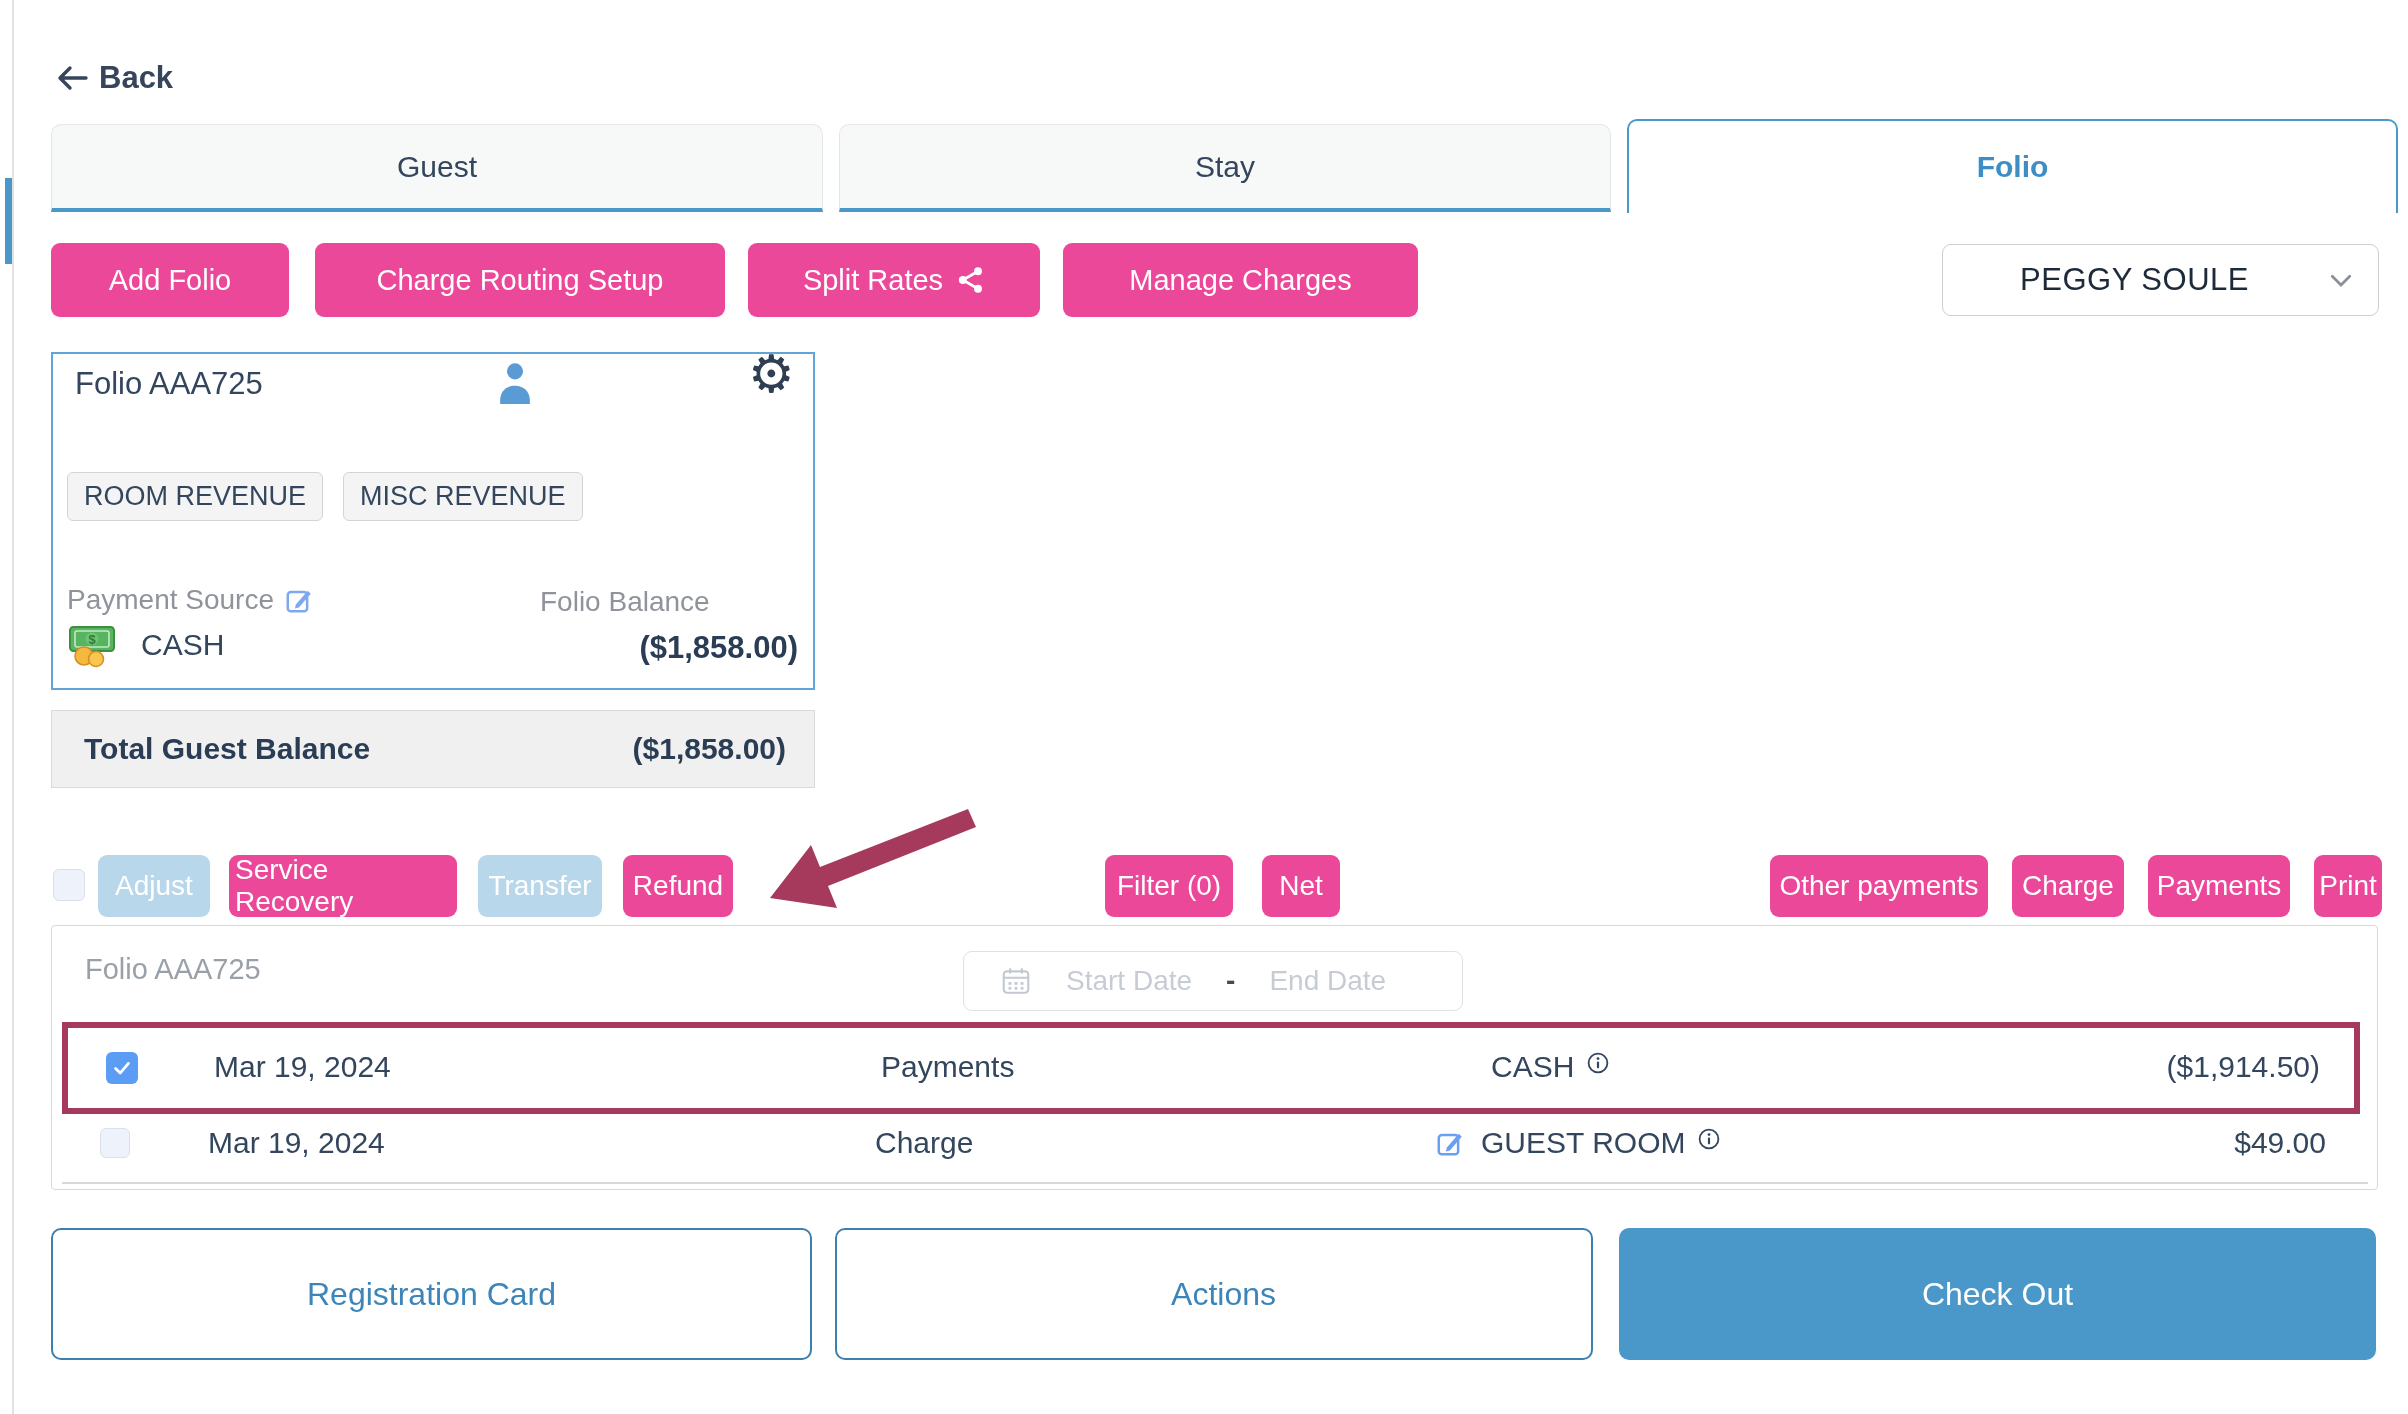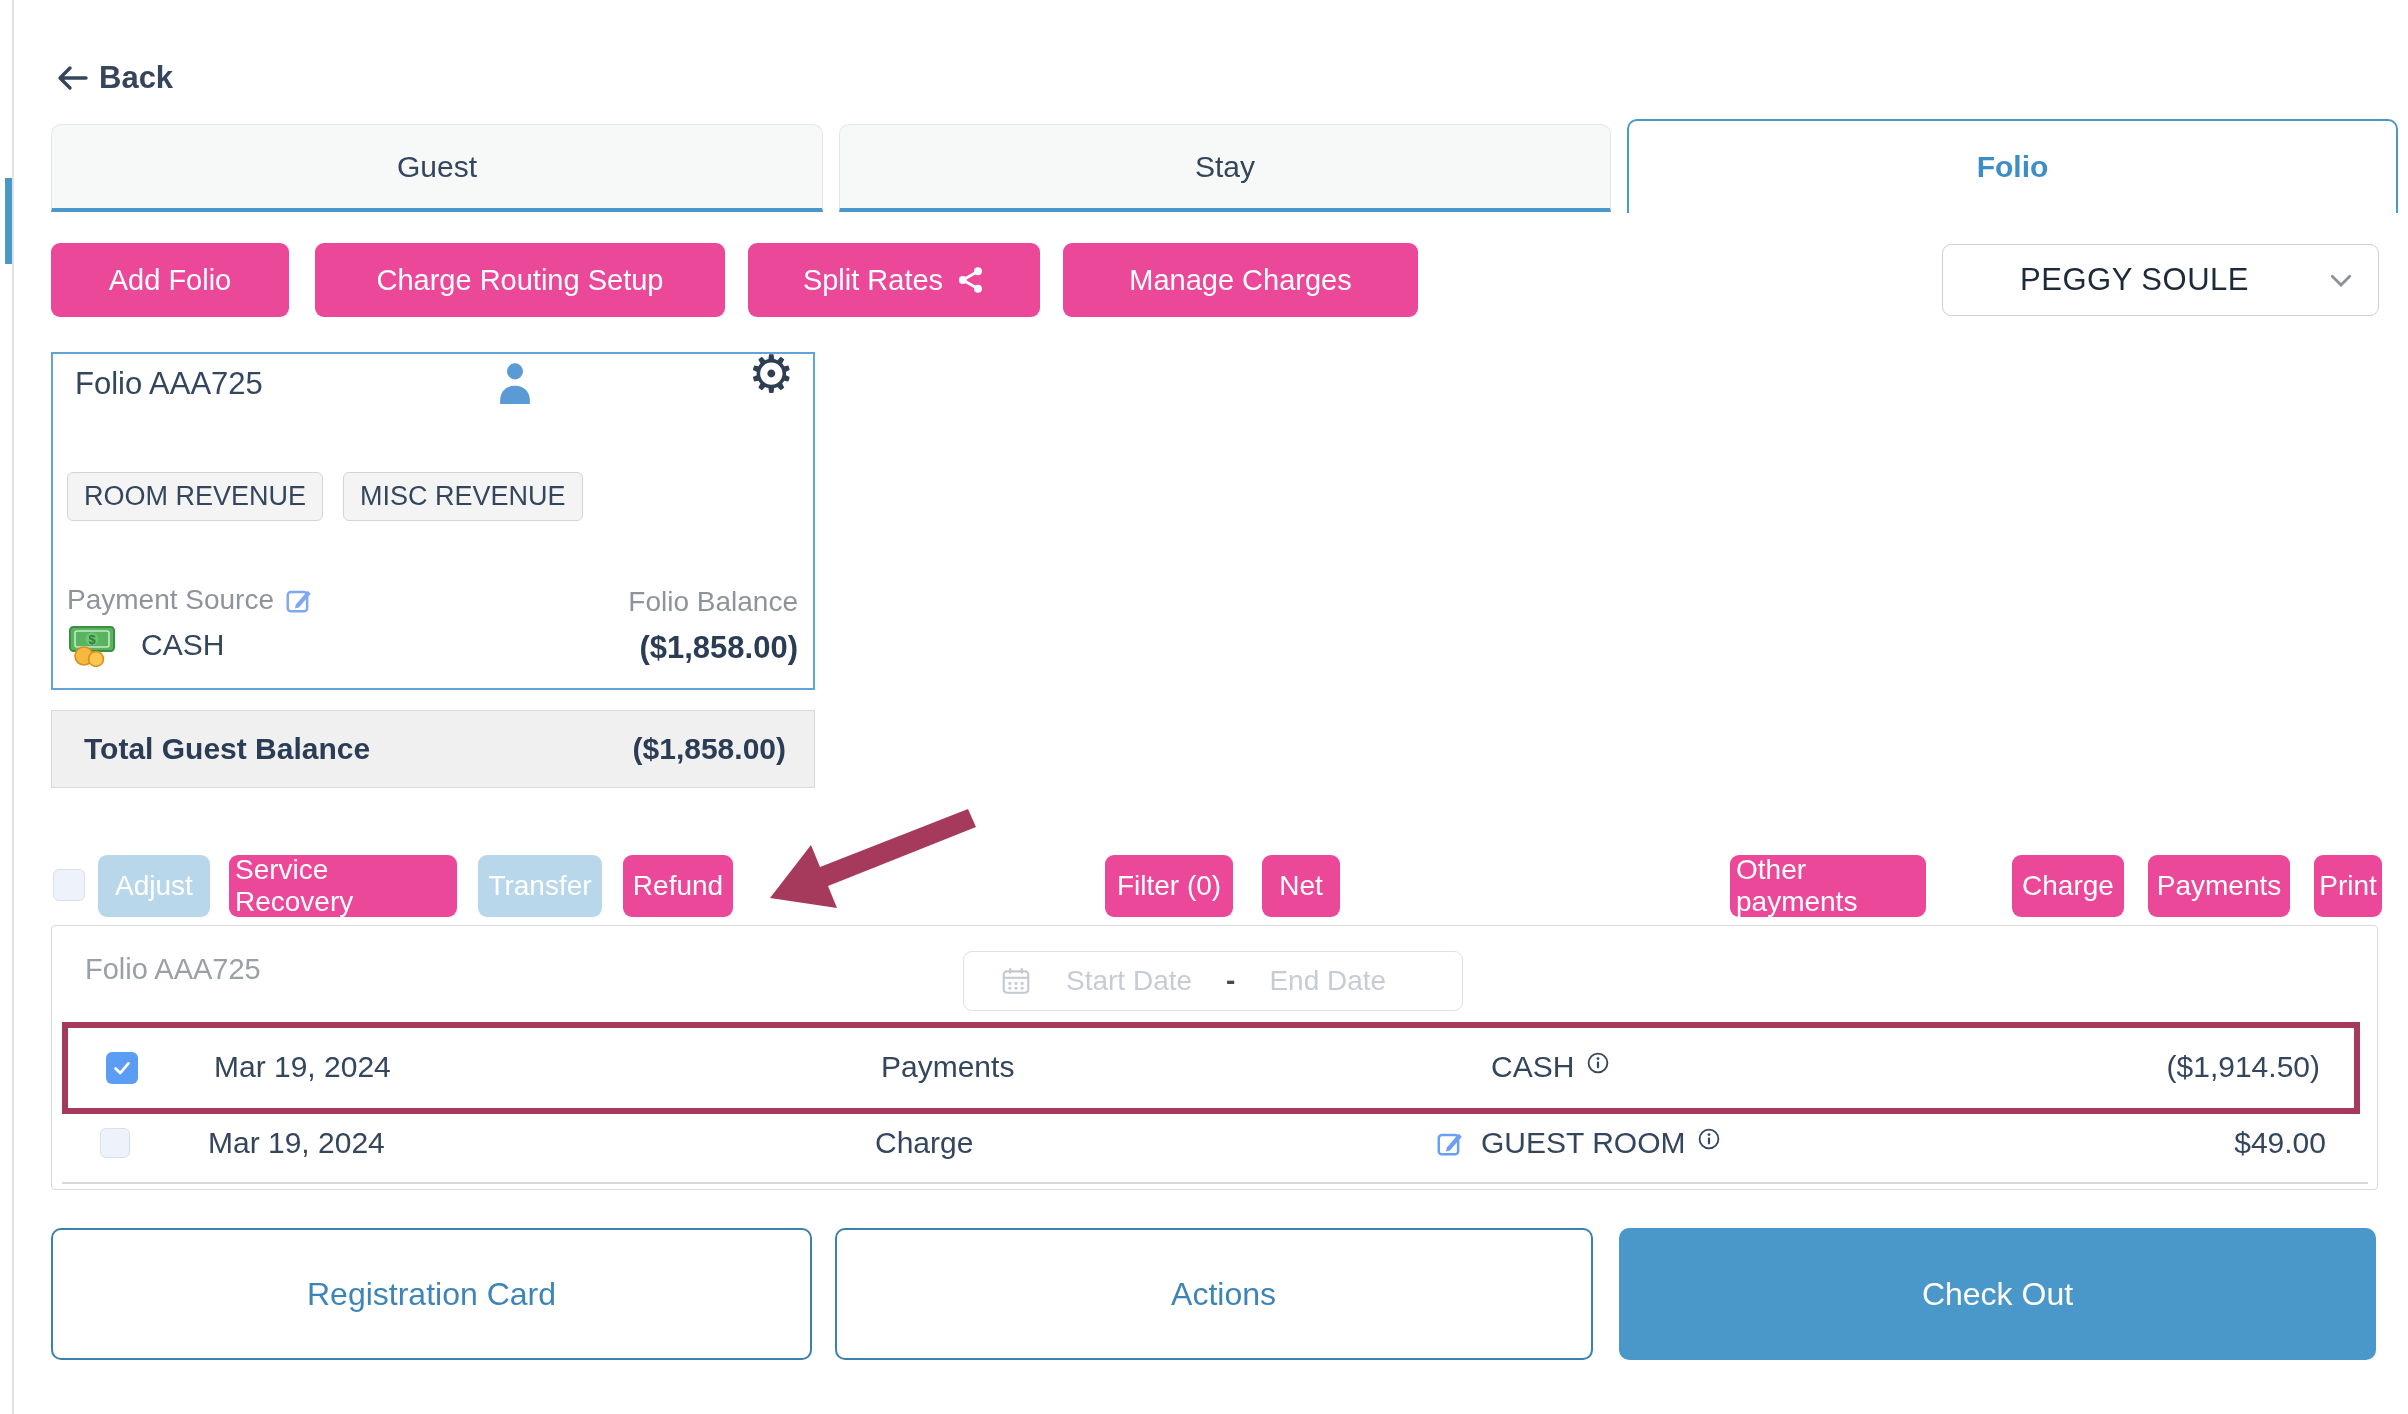--- a/index.html
+++ b/index.html
@@ -40,39 +40,39 @@
   .card{left:51px;top:352px;width:764px;height:338px;border:2px solid #63a4d8;background:#fff;box-sizing:border-box;}
   .card-title{left:75px;top:366px;font-size:31px;color:#33465e;}
   .card-person{left:494px;top:360px;}
   .card-gear{left:748px;top:348px;font-size:52px;line-height:52px;color:#2f3e52;cursor:pointer;}
   .badges{left:67px;top:472px;display:flex;gap:20px;}
   .badge{background:#f4f4f4;border:1px solid #d4d4d4;border-radius:6px;padding:8px 16px;
          font-size:27px;color:#33465e;white-space:nowrap;}
   .psrc-label{left:67px;top:584px;font-size:28px;color:#8f939b;display:flex;align-items:center;gap:10px;}
   .cash-row{left:67px;top:622px;display:flex;align-items:center;gap:22px;}
   .cash-row span{font-size:30px;color:#33465e;}
-  .fb-label{top:586px;left:540px;width:258px;text-align:right;font-size:28px;color:#8f939b;}
+  .fb-label{top:586px;left:540px;width:258px;text-align:left;font-size:28px;color:#8f939b;}
   .fb-value{top:630px;left:500px;width:298px;text-align:right;font-size:31px;font-weight:700;color:#2b3d55;}
   
   .total{left:51px;top:710px;width:764px;height:78px;background:#f0f0f0;border:1px solid #d9d9d9;
          box-sizing:border-box;display:flex;align-items:center;}
   .total .lbl{margin-left:32px;font-size:30px;font-weight:700;color:#2b3d55;flex:1;}
   .total .val{margin-right:28px;font-size:30px;font-weight:700;color:#2b3d55;}
   
   .mid-btn{top:855px;height:62px;border-radius:9px;font-size:28px;padding:0 6px;}
   .chk{width:32px;height:32px;border-radius:6px;background:#eef2fa;border:1px solid #d9e0ec;box-sizing:border-box;cursor:pointer;}
   .chk-on{background:#5b9cf4;border:none;display:flex;align-items:center;justify-content:center;}
   .m-check{left:53px;top:869px;}
   .m-adjust{left:98px;width:112px;}
   .m-sr{left:229px;width:228px;}
   .m-transfer{left:478px;width:124px;}
   .m-refund{left:623px;width:110px;}
   .m-filter{left:1105px;width:128px;}
   .m-net{left:1262px;width:78px;}
-  .m-other{left:1730px;width:196px;}
+  .m-other{left:1770px;width:218px;}
   .m-charge{left:2012px;width:112px;}
   .m-pay{left:2148px;width:142px;}
   .m-print{left:2314px;width:68px;}
   .pointer-arrow{left:766px;top:798px;}
   
   .panel{left:51px;top:925px;width:2327px;height:265px;border:1px solid #d9d9d9;border-radius:4px;
          background:#fff;box-sizing:border-box;}
   .panel-folio{left:85px;top:953px;font-size:29px;color:#9aa0a8;}
   .daterange{left:963px;top:951px;width:500px;height:60px;border:1px solid #dfe1e5;border-radius:9px;
          background:#fff;box-sizing:border-box;display:flex;align-items:center;gap:34px;padding-left:36px;cursor:text;}

